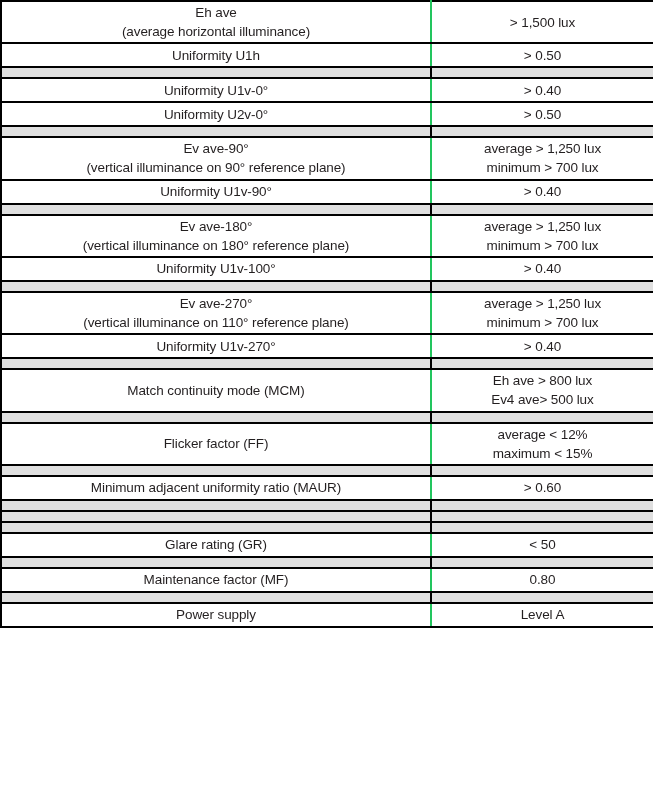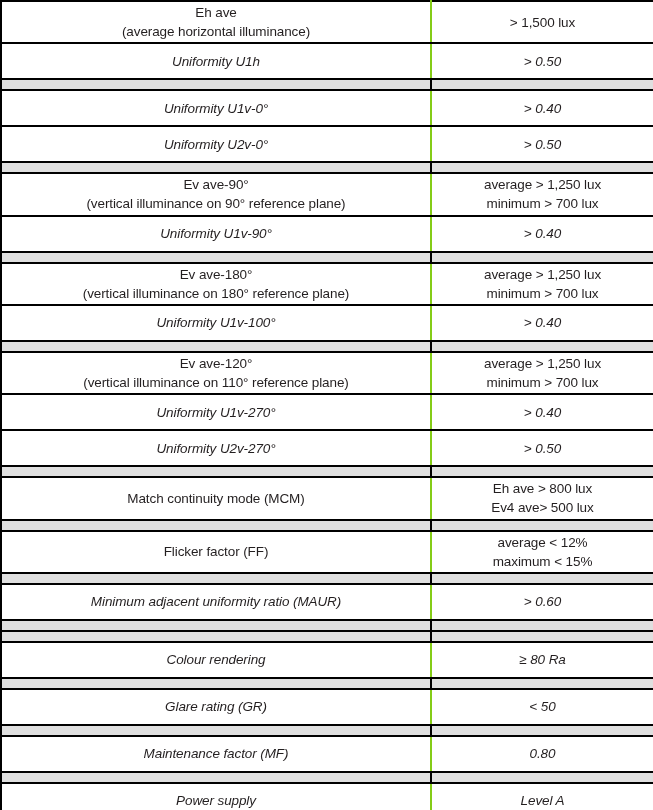--- a/index.html
+++ b/index.html
@@ -35,21 +35,21 @@
     vertical-align: middle;
     padding: 1px 6px;
     font-size: 13.5px;
     line-height: 1.42;
     letter-spacing: -0.1px;
     color: #231f20;
   }
 
   #spec-table tr.data-row > td.cell-param {
     border-left: 2px solid #000000;
-    border-right: 2px solid #84cc16;
+    border-right: 2px solid #22c55e;
   }
   #spec-table tr.data-row > td.cell-value {
     border-right: 2px solid #000000;
   }
 
   #spec-table tr.spacer-row > td {
     background: #dfdfdf;
     height: 11px;
     padding: 0;
     border-top: 2px solid #000000;
@@ -58,21 +58,21 @@
     line-height: 0;
   }
   #spec-table tr.spacer-row > td.cell-param {
     border-left: 2px solid #000000;
     border-right: 2px solid #000000;
   }
   #spec-table tr.spacer-row > td.cell-value {
     border-right: 2px solid #000000;
   }
 
-  .row-1line > td { height: 36px; font-style: italic; }
+  .row-1line > td { height: 24px; }
   .row-2line > td { height: 41px; }
 
   .line { display: block; white-space: nowrap; }
 </style>
 </head>
 <body>
 
 <table id="spec-table">
   <colgroup>
     <col class="col-param">
@@ -159,44 +159,36 @@
         <td class="cell-value">
           <span class="line">&gt; 0.40</span>
         </td>
       </tr>
       <tr class="spacer-row">
         <td class="cell-param"></td>
         <td class="cell-value"></td>
       </tr>
       <tr class="data-row row-2line">
         <td class="cell-param">
-          <span class="line">Ev ave-120°</span>
+          <span class="line">Ev ave-270°</span>
           <span class="line">(vertical illuminance on 110° reference plane)</span>
         </td>
         <td class="cell-value">
           <span class="line">average &gt; 1,250 lux</span>
           <span class="line">minimum &gt; 700 lux</span>
         </td>
       </tr>
       <tr class="data-row row-1line">
         <td class="cell-param">
           <span class="line">Uniformity U1v-270°</span>
         </td>
         <td class="cell-value">
           <span class="line">&gt; 0.40</span>
         </td>
       </tr>
-      <tr class="data-row row-1line">
-        <td class="cell-param">
-          <span class="line">Uniformity U2v-270°</span>
-        </td>
-        <td class="cell-value">
-          <span class="line">&gt; 0.50</span>
-        </td>
-      </tr>
       <tr class="spacer-row">
         <td class="cell-param"></td>
         <td class="cell-value"></td>
       </tr>
       <tr class="data-row row-2line">
         <td class="cell-param">
           <span class="line">Match continuity mode (MCM)</span>
         </td>
         <td class="cell-value">
           <span class="line">Eh ave &gt; 800 lux</span>
@@ -229,28 +221,20 @@
         </td>
       </tr>
       <tr class="spacer-row">
         <td class="cell-param"></td>
         <td class="cell-value"></td>
       </tr>
       <tr class="spacer-row">
         <td class="cell-param"></td>
         <td class="cell-value"></td>
       </tr>
-      <tr class="data-row row-1line">
-        <td class="cell-param">
-          <span class="line">Colour rendering</span>
-        </td>
-        <td class="cell-value">
-          <span class="line">≥ 80 Ra</span>
-        </td>
-      </tr>
       <tr class="spacer-row">
         <td class="cell-param"></td>
         <td class="cell-value"></td>
       </tr>
       <tr class="data-row row-1line">
         <td class="cell-param">
           <span class="line">Glare rating (GR)</span>
         </td>
         <td class="cell-value">
           <span class="line">&lt; 50</span>

